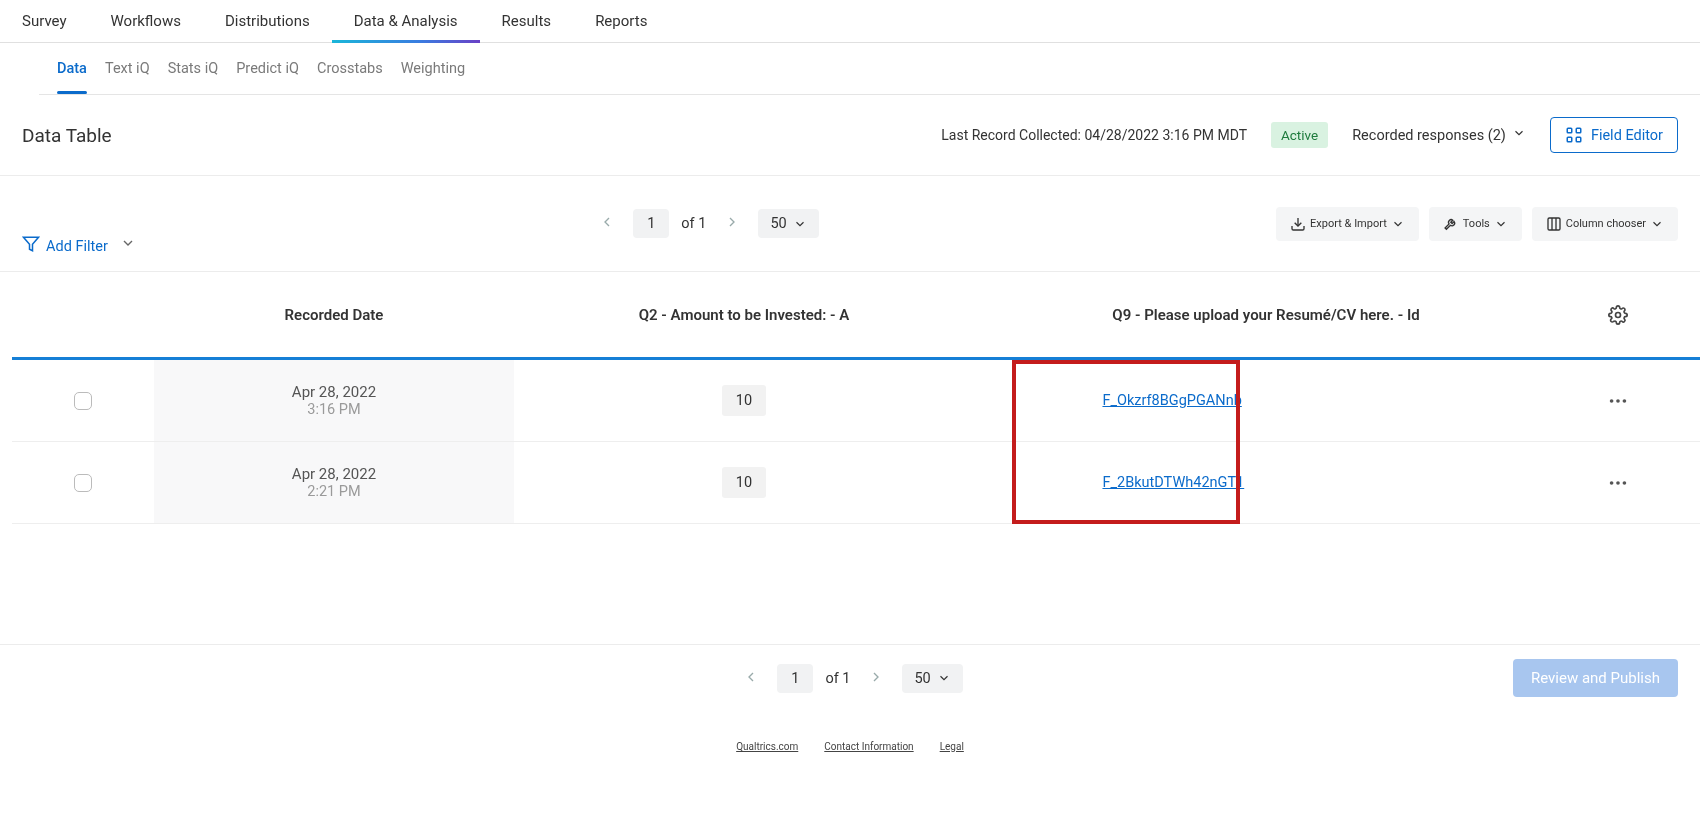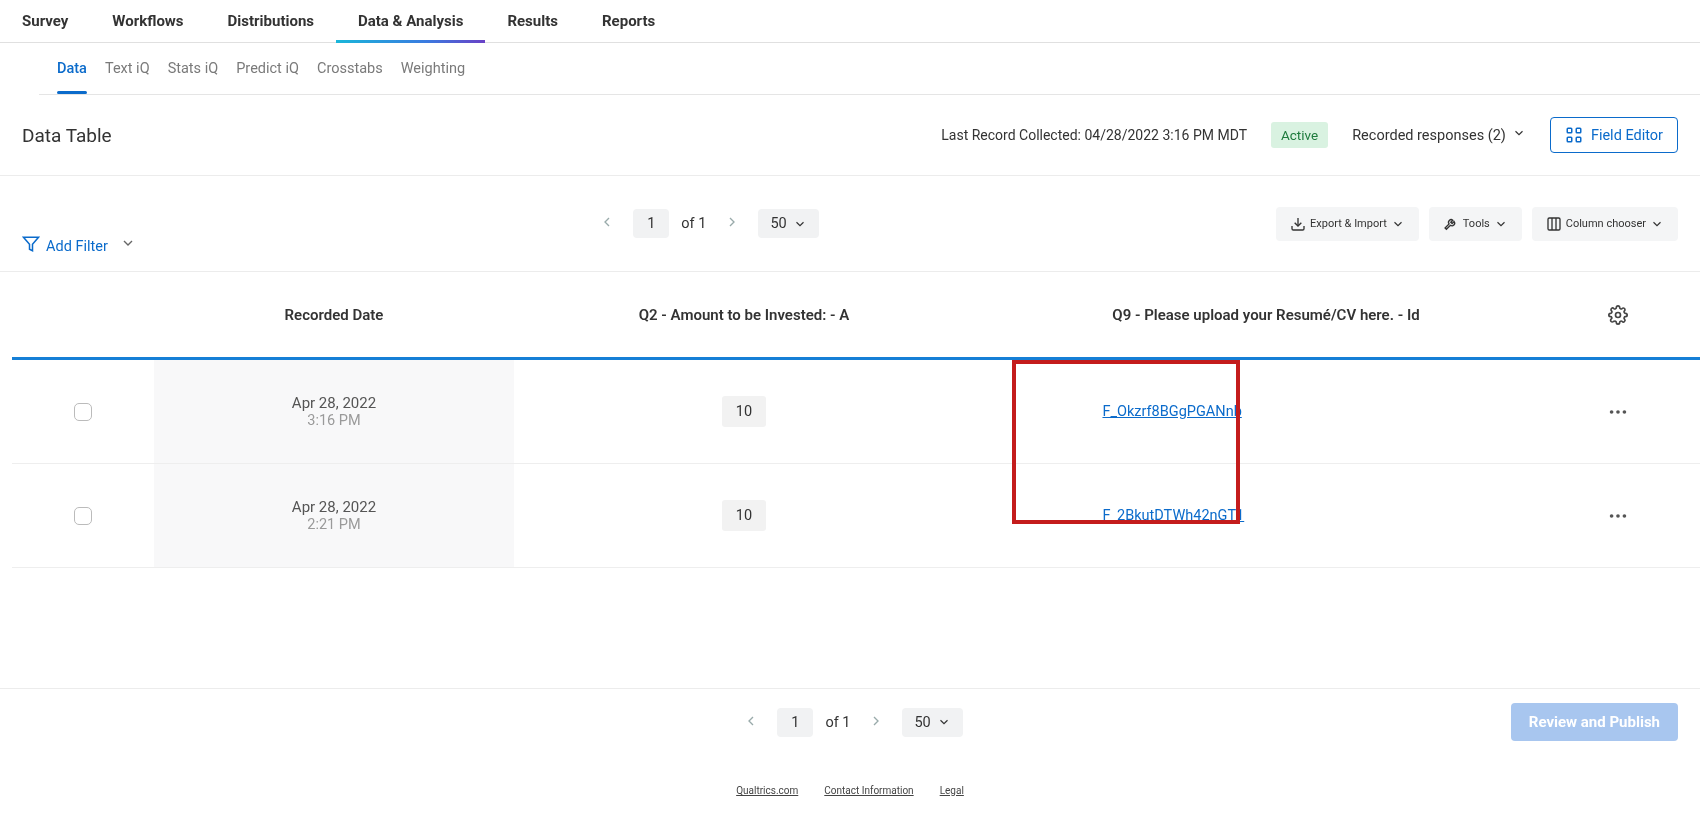--- a/index.html
+++ b/index.html
@@ -1,20 +1,20 @@
 <!DOCTYPE html>
 <html><head>
 <meta charset="utf-8">
 <style>
 * { margin: 0; padding: 0; box-sizing: border-box; font-family: -apple-system, BlinkMacSystemFont, "Segoe UI", Roboto, Helvetica, Arial, sans-serif; }
 body { background: #fff; color: #2b2b2b; font-size: 14px; }
 
 
 .topnav { display: flex; border-bottom: 1px solid #e0e0e0; padding: 0 18px; height: 43px; align-items: stretch; }
-.topnav-item { display: flex; align-items: center; padding: 0 22px; font-size: 15px; color: #333; cursor: pointer; position: relative; font-weight: bold; }
+.topnav-item { display: flex; align-items: center; padding: 0 22px; font-size: 15px; color: #333; cursor: pointer; position: relative; }
 .topnav-item:first-child { padding-left: 4px; }
 .topnav-item.active::after { content: ""; position: absolute; bottom: -1px; left: 0; right: 0; height: 3px; background: linear-gradient(90deg, #1ab6d9 0%, #3a7be0 60%, #6941c6 100%); }
 
 
 .subnav { display: flex; border-bottom: 1px solid #e5e5e5; padding: 0 18px; height: 52px; align-items: stretch; gap: 18px; margin-left: 39px; }
 .subnav-item { display: flex; align-items: center; font-size: 14.5px; color: #7a7a7a; cursor: pointer; position: relative; }
 .subnav-item.active { color: #0b6bcb; font-weight: 500; }
 .subnav-item.active::after { content: ""; position: absolute; bottom: 0; left: 0; right: 0; height: 3px; background: #0b6bcb; border-radius: 2px; }
 
 
@@ -43,21 +43,21 @@
 .tool-btn { display: flex; align-items: center; gap: 4px; background: #f4f5f6; border-radius: 4px; padding: 9px 14px; font-size: 11px; color: #333; cursor: pointer; }
 .tool-btn svg { flex-shrink: 0; }
 
 
 .table-wrap { width: 100%; }
 .table-head { display: grid; grid-template-columns: 120px 360px 460px 1fr 120px; align-items: center; height: 88px; border-bottom: 3px solid #157fd6; padding: 0 22px; }
 .th { font-size: 15px; font-weight: 600; color: #333; text-align: center; }
 .th.left { text-align: left; }
 .gear-cell { display: flex; justify-content: center; }
 
-.table-row { display: grid; grid-template-columns: 120px 360px 460px 1fr 120px; align-items: center; height: 104px; border-bottom: 1px solid #eee; padding: 0 22px; }
+.table-row { display: grid; grid-template-columns: 120px 360px 460px 1fr 120px; align-items: center; height: 82px; border-bottom: 1px solid #eee; padding: 0 22px; }
 .checkbox-cell { display: flex; justify-content: flex-start; padding-left: 40px; }
 .fake-checkbox { width: 18px; height: 18px; border: 1px solid #bbb; border-radius: 5px; background: #fff; cursor: pointer; }
 .date-cell { background: #f8f8f9; height: 100%; display: flex; flex-direction: column; justify-content: center; align-items: center; }
 .date-line1 { font-size: 15px; color: #555; }
 .date-line2 { font-size: 14.5px; color: #9a9a9a; }
 .num-cell { display: flex; justify-content: center; }
 .num-pill { background: #f2f2f2; padding: 7px 14px; border-radius: 3px; font-size: 14.5px; color: #333; }
 .link-cell { display: flex; justify-content: flex-start; padding-left: 22%; }
 .file-link { color: #0b6bcb; text-decoration: underline; font-size: 14.5px; cursor: pointer; }
 .more-cell { display: flex; justify-content: center; color: #555; cursor: pointer; }
@@ -263,21 +263,21 @@
     <span class="pager-arrow"><svg width="16" height="16" viewBox="0 0 24 24" fill="none" stroke="currentColor" stroke-width="2">
           <polyline points="9 18 15 12 9 6"></polyline>
         </svg></span>
     <span class="pagesize-box">
       <span>50</span>
       <svg width="14" height="14" viewBox="0 0 24 24" fill="none" stroke="currentColor" stroke-width="2">
           <polyline points="6 9 12 15 18 9"></polyline>
         </svg>
     </span>
   </div>
-  <div style="flex:1; display:flex; justify-content:flex-end;font-weight:bold;">
+  <div style="flex:1; display:flex; justify-content:flex-end;">
     <div class="review-btn">Review and Publish</div>
   </div>
 </div>
 
 <div class="footer-links">
   <span>Qualtrics.com</span>
   <span>Contact Information</span>
   <span>Legal</span>
 </div>
 

